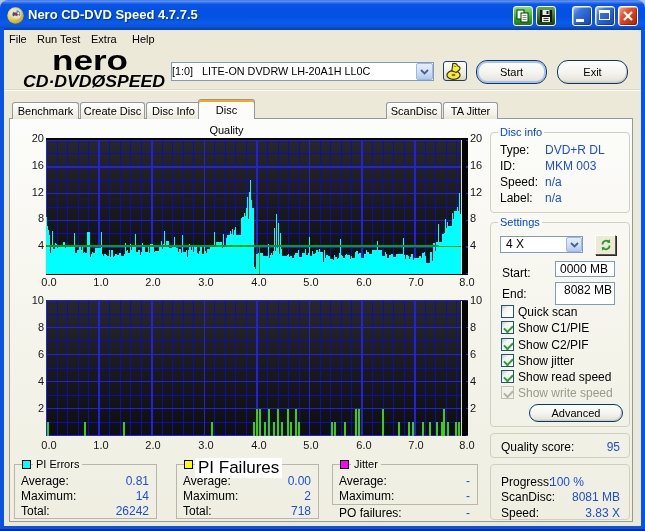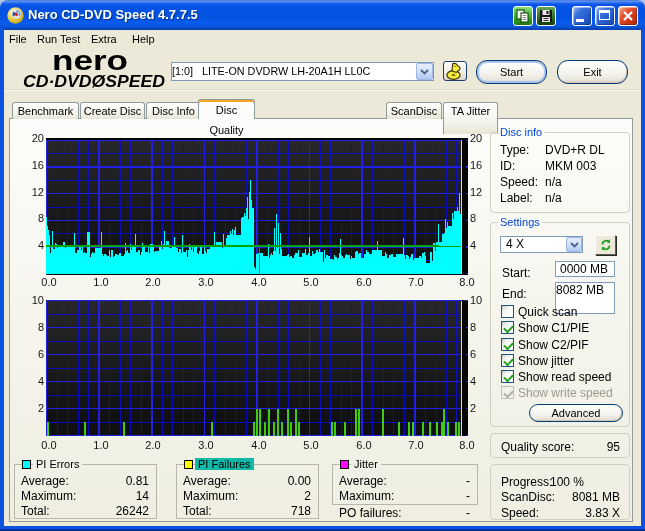--- a/index.html
+++ b/index.html
@@ -1,17 +1,17 @@
 <!DOCTYPE html>
 <html><head><meta charset="utf-8"><style>
 *{margin:0;padding:0;box-sizing:border-box}
 body{width:645px;height:531px;overflow:hidden;background:#b0c4e8;font-family:"Liberation Sans",sans-serif;font-size:11px;color:#000}
 #app{position:absolute;left:0;top:0;width:645px;height:531px}
 .abs{position:absolute}
-.v{color:#000000}
+.v{color:#1d4ed8}
 
 #tbar{left:0;top:0;width:645px;height:30px;border-radius:8px 8px 0 0;
 background:linear-gradient(180deg,#2b57c8 0%,#6ea1f2 3%,#3d7cf0 7%,#0855e8 15%,#0352e4 34%,#0452e2 58%,#0a5cee 76%,#0a55dc 88%,#0747c0 95%,#0a3da8 100%);}
 #ttxt{left:28px;top:7px;font-size:13px;font-weight:bold;color:#fff;text-shadow:1px 1px 1px #0a3580}
 .tb{top:6px;width:20px;height:20px;border-radius:3px;border:1px solid #fff}
 .sysb{box-shadow:inset 1px 1px 0 rgba(255,255,255,.45), inset -1px -1px 0 rgba(0,0,30,.25)}
 
 .bord{background:#0a52e0}
 
 .mi{top:33px;height:14px}
@@ -101,21 +101,21 @@
 <path d="M6.8,1.6 c2.6,-0.8 4.4,0.4 4.6,2.2 c2.4,0.4 3.2,2.4 2.2,4 l-3.4,2.6 -4.4,-1.6z" fill="#f8ec40" stroke="#3a3000" stroke-width="1.1"></path>
 <path d="M7.6,4 l2.6,0.6" stroke="#8a7808" stroke-width="0.9"></path>
 </svg>
 <div class="abs xpbtn" style="left:476px;top:60px;width:71px;height:24px;line-height:22px;box-shadow:inset 0 0 0 2px #a8c3f0">Start</div>
 <div class="abs xpbtn" style="left:557px;top:60px;width:71px;height:24px;line-height:22px">Exit</div>
 <div class="abs" style="left:9px;top:118px;width:624px;height:404px;border:1px solid #919b9c;background:linear-gradient(180deg,#fcfcfa 0%,#f7f6ef 40%,#efeee1 100%)"></div>
 <div class="abs" style="left:12px;top:102px;width:67px;height:17px;border:1px solid #919b9c;border-bottom:none;border-radius:3px 3px 0 0;background:linear-gradient(180deg,#ffffff,#f2f1e8 70%,#e8e5d4);text-align:center;line-height:16px">Benchmark</div>
 <div class="abs" style="left:80px;top:102px;width:65px;height:17px;border:1px solid #919b9c;border-bottom:none;border-radius:3px 3px 0 0;background:linear-gradient(180deg,#ffffff,#f2f1e8 70%,#e8e5d4);text-align:center;line-height:16px">Create Disc</div>
 <div class="abs" style="left:146px;top:102px;width:55px;height:17px;border:1px solid #919b9c;border-bottom:none;border-radius:3px 3px 0 0;background:linear-gradient(180deg,#ffffff,#f2f1e8 70%,#e8e5d4);text-align:center;line-height:16px">Disc Info</div>
 <div class="abs" style="left:386px;top:102px;width:56px;height:17px;border:1px solid #919b9c;border-bottom:none;border-radius:3px 3px 0 0;background:linear-gradient(180deg,#ffffff,#f2f1e8 70%,#e8e5d4);text-align:center;line-height:16px">ScanDisc</div>
-<div class="abs" style="left:443px;top:102px;width:55px;height:32px;border:1px solid #919b9c;border-bottom:none;border-radius:3px 3px 0 0;background:linear-gradient(180deg,#ffffff,#f2f1e8 70%,#e8e5d4);text-align:center;line-height:16px">TA Jitter</div>
+<div class="abs" style="left:443px;top:102px;width:55px;height:17px;border:1px solid #919b9c;border-bottom:none;border-radius:3px 3px 0 0;background:linear-gradient(180deg,#ffffff,#f2f1e8 70%,#e8e5d4);text-align:center;line-height:16px">TA Jitter</div>
 <div class="abs" style="left:198px;top:99px;width:57px;height:20px;border:1px solid #919b9c;border-bottom:none;border-radius:3px 3px 0 0;background:#fcfcfa;z-index:3;text-align:center;line-height:20px;box-shadow:inset 0 2px 0 #f8a820">Disc Quality</div>
 <svg width="422" height="137" style="position:absolute;left:46px;top:138px" shape-rendering="crispEdges">
 <defs>
         <linearGradient id="cbg" x1="0" y1="0" x2="0" y2="1">
 <stop offset="0" stop-color="#28282c"></stop>
           <stop offset="0.55" stop-color="#19191b"></stop>
           <stop offset="1" stop-color="#0e0e0f"></stop>
         </linearGradient>
       </defs>
 <rect x="0" y="0" width="422" height="137" fill="url(#cbg)"></rect>
@@ -196,21 +196,21 @@
 <div class="abs" style="left:595px;top:235px;width:21px;height:20px;background:#ece9d8;border:1px solid;border-color:#fffdf4 #5a5a50 #5a5a50 #fffdf4;box-shadow:1px 1px 0 #2a2a24"></div>
 <svg class="abs" style="left:599px;top:238px" width="14" height="14">
 <path d="M3.5,6.5 a3.6,3.6 0 0 1 6.8,-1.8" stroke="#1f9e1f" stroke-width="1.7" fill="none"></path>
 <path d="M10.5,7.5 a3.6,3.6 0 0 1 -6.8,1.8" stroke="#1f9e1f" stroke-width="1.7" fill="none"></path>
 <path d="M10.8,1.2 l0.4,3.6 -3.5,-0.6z" fill="#1f9e1f"></path>
       <path d="M3.2,12.8 l-0.4,-3.6 3.5,0.6z" fill="#1f9e1f"></path>
 </svg>
 <div class="abs row-l" style="left:502px;top:266px">Start:</div>
 <div class="abs inp" style="left:555px;top:261px;width:60px;height:16px;line-height:14px;padding-left:4px">0000 MB</div>
 <div class="abs row-l" style="left:502px;top:287px">End:</div>
-<div class="abs inp" style="left:555px;top:282px;width:60px;height:32px;line-height:14px;padding-left:0">8082 MB</div>
+<div class="abs inp" style="left:555px;top:282px;width:60px;height:23px;line-height:14px;padding-left:8px">8082 MB</div>
 <div class="abs" style="left:501px;top:305px;width:13px;height:13px;border:1px solid #1d5281;background:linear-gradient(135deg,#c6c6bd 0%,#f2f2ee 30%,#ffffff 70%)"></div>
 <div class="abs row-l" style="left:518px;top:305px;color:#000">Quick scan</div>
 <div class="abs cb" style="left:501px;top:321px"></div>
 <div class="abs row-l" style="left:518px;top:321px;color:#000">Show C1/PIE</div>
 <div class="abs cb" style="left:501px;top:338px"></div>
 <div class="abs row-l" style="left:518px;top:338px;color:#000">Show C2/PIF</div>
 <div class="abs cb" style="left:501px;top:354px"></div>
 <div class="abs row-l" style="left:518px;top:354px;color:#000">Show jitter</div>
 <div class="abs cb" style="left:501px;top:370px"></div>
 <div class="abs row-l" style="left:518px;top:370px;color:#000">Show read speed</div>
@@ -231,21 +231,21 @@
     <div class="abs leg" style="left:22px;top:460px;background:#00ffff"></div>
     <div class="abs" style="left:33px;top:458px;background:#f1f0e5;padding:0 3px;font-size:11px">PI Errors</div>
     <div class="abs row-l" style="left:21px;top:474px">Average:</div>
     <div class="abs row-l v" style="left:89px;top:474px;width:60px;text-align:right">0.81</div>
     <div class="abs row-l" style="left:21px;top:489px">Maximum:</div>
     <div class="abs row-l v" style="left:89px;top:489px;width:60px;text-align:right">14</div>
     <div class="abs row-l" style="left:21px;top:504px">Total:</div>
     <div class="abs row-l v" style="left:89px;top:504px;width:60px;text-align:right">26242</div>
 <div class="abs eb" style="left:176px;top:464px;width:143px;height:55px"></div>
     <div class="abs leg" style="left:184px;top:460px;background:#ffff00"></div>
-    <div class="abs" style="left:195px;top:458px;background:#14b8a6;padding:0 3px;font-size:11px">PI Failures</div>
+    <div class="abs" style="left:195px;top:458px;background:#ffffff;padding:0 3px;font-size:17px">PI Failures</div>
     <div class="abs row-l" style="left:183px;top:474px">Average:</div>
     <div class="abs row-l v" style="left:251px;top:474px;width:60px;text-align:right">0.00</div>
     <div class="abs row-l" style="left:183px;top:489px">Maximum:</div>
     <div class="abs row-l v" style="left:251px;top:489px;width:60px;text-align:right">2</div>
     <div class="abs row-l" style="left:183px;top:504px">Total:</div>
     <div class="abs row-l v" style="left:251px;top:504px;width:60px;text-align:right">718</div>
 <div class="abs eb" style="left:332px;top:464px;width:146px;height:41px"></div>
     <div class="abs leg" style="left:340px;top:460px;background:#ff00ff"></div>
     <div class="abs" style="left:351px;top:458px;background:#f1f0e5;padding:0 3px;font-size:11px">Jitter</div>
     <div class="abs row-l" style="left:339px;top:474px">Average:</div>

